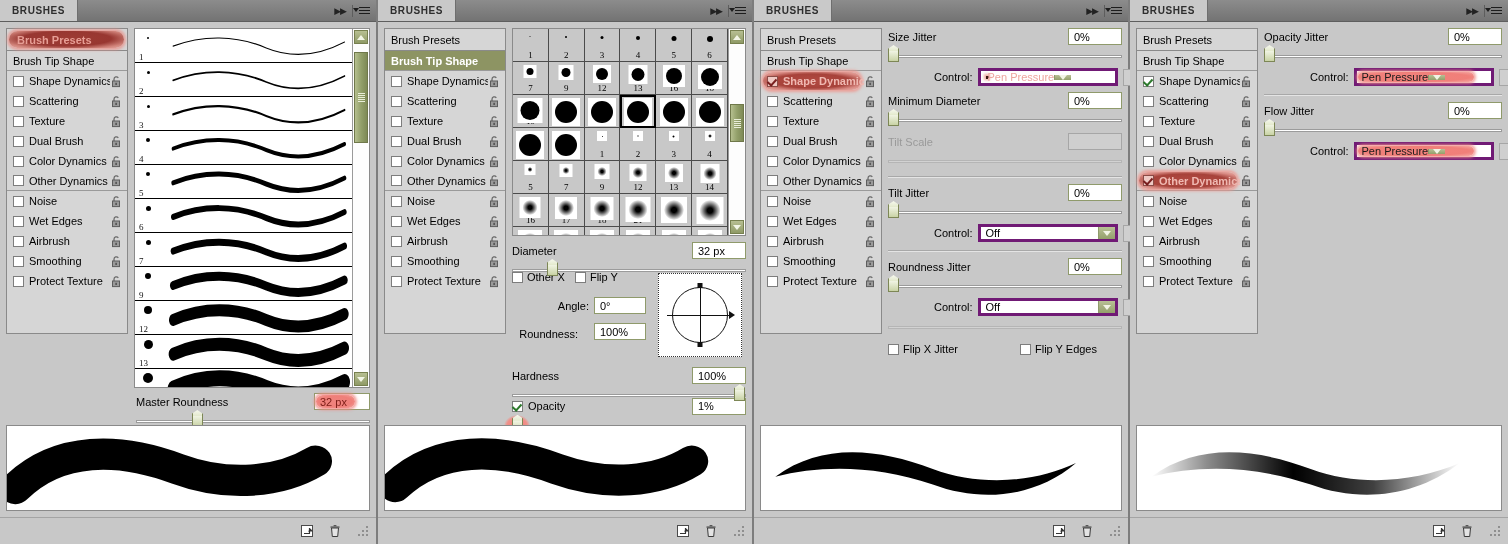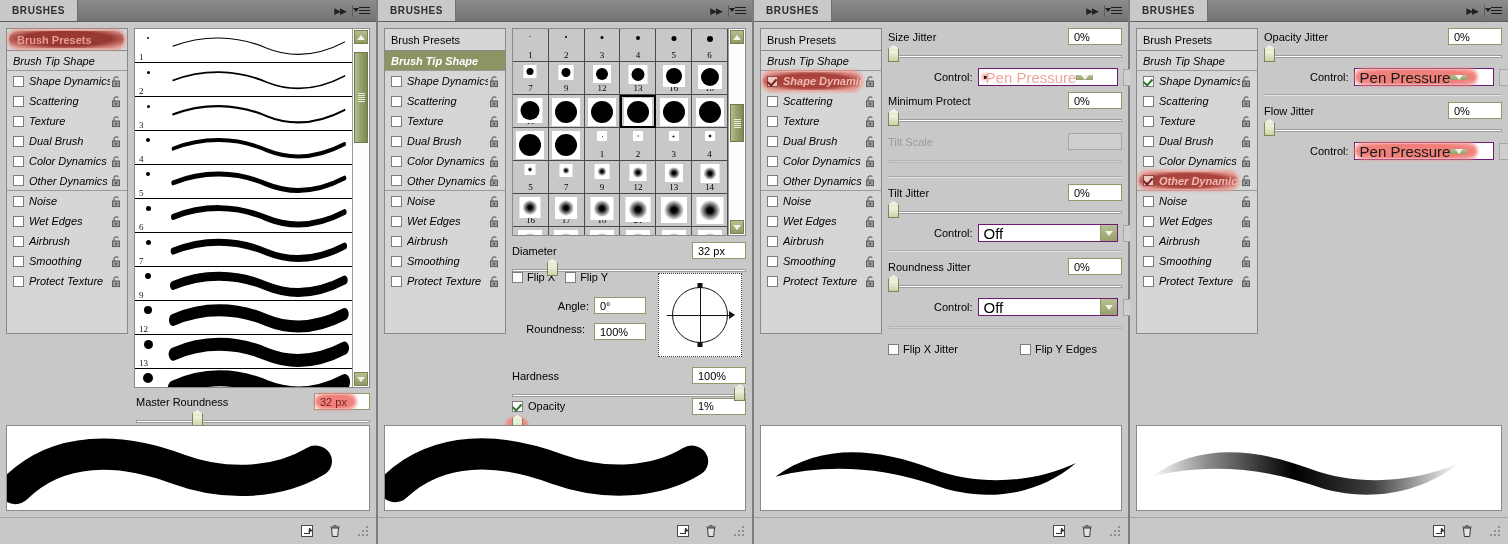--- a/index.html
+++ b/index.html
@@ -34,21 +34,21 @@
 
   
   .pbody{flex:1;display:flex;padding:6px 6px 0 6px;box-sizing:border-box;gap:6px;min-height:0;}
 
   
   .optlist{width:122px;background:#d6d6d6;border:1px solid #8a8a8a;
            box-sizing:border-box;height:306px;flex:0 0 auto;}
   .opt{height:20px;display:flex;align-items:center;padding:0 4px 0 6px;
        box-sizing:border-box;position:relative;font-size:11px;}
   .opt.sep-b{border-bottom:1px solid #9a9a9a;}
-  .opt .lbl{flex:1;white-space:nowrap;overflow:hidden;font-style:italic;}
+  .opt .lbl{flex:1;white-space:nowrap;overflow:hidden;}
   .cbx{width:11px;height:11px;background:#fff;border:1px solid #7d7d7d;
        margin-right:5px;box-sizing:border-box;flex:0 0 auto;position:relative;}
   .cbx.on::after{content:"";position:absolute;left:1px;top:0px;width:4px;height:7px;
        border:solid #2d7a2d;border-width:0 2px 2px 0;transform:rotate(42deg);}
   .cbx.on.dk::after{border-color:#7a1f1f;}
   .lock{width:13px;height:13px;flex:0 0 auto;position:relative;}
   .lock svg{display:block;}
 
   .opt.hl-olive{background:#8d9463;color:#fff;font-weight:bold;}
   .opt.hl-red{position:relative;}
@@ -146,22 +146,22 @@
 
   
   .frow{display:flex;align-items:center;justify-content:space-between;margin-top:6px;}
   .flabel{font-size:11px;}
   .flabel.dim{color:#9a9a9a;}
   .tbox{width:54px;height:17px;background:#fff;border:1px solid #8f9a6b;
         box-sizing:border-box;display:flex;align-items:center;padding-left:5px;font-size:11px;}
   .tbox.ro{background:#cfcfcf;border-color:#a6a6a6;}
   .ctrlrow{display:flex;align-items:center;margin-top:5px;gap:5px;}
   .ctrlrow .cl{font-size:11px;}
-  .select{flex:1;height:18px;background:#fff;border:1px solid #701a75;
-          box-sizing:border-box;display:flex;align-items:center;position:relative;padding-left:5px;font-size:15px;}
+  .select{flex:1;height:18px;background:#fff;border:3px solid #701a75;
+          box-sizing:border-box;display:flex;align-items:center;position:relative;padding-left:5px;font-size:11px;}
   .select .arrowbtn{position:absolute;right:0;top:0;bottom:0;width:16px;
           background:linear-gradient(#b8c095,#94a06b);border-left:1px solid #8f9a6b;
           display:flex;align-items:center;justify-content:center;}
   .select .arrowbtn i{width:0;height:0;border-left:4px solid transparent;
           border-right:4px solid transparent;border-top:5px solid #f1f4e4;}
   .select.redpill .pilly{position:absolute;left:1px;top:1px;bottom:1px;right:17px;border-radius:9px;
       background:radial-gradient(ellipse at 50% 50%,#f2827c 0%,#f07f79 65%,#f5aaa5 100%);
       box-shadow:0 0 3px 2px rgba(240,140,134,.8);}
   .select.redpill span{position:relative;z-index:2;color:#1a1a1a;}
   .select.darkpill .pilly{background:radial-gradient(ellipse at 50% 50%,#a4413a 0%,#9c3c35 62%,#d88f88 100%);
@@ -899,31 +899,31 @@
         </div>
         <div class="slider">
           <div class="sl-track"></div>
           <div class="sl-handle" id="p2dh" style="left: calc(17% - 5px);"></div>
         </div>
 
         <div style="display:flex;margin-top:8px;">
           <div style="flex:1;">
             <div class="checkrow" style="margin-top:0;">
               <span class="cbx"></span>
-              <span class="flabel">Flip X</span>
+              <span class="flabel">Other X</span>
               <span class="cbx" style="margin-left:10px"></span>
               <span class="flabel">Flip Y</span>
             </div>
             <div style="display:flex;align-items:center;justify-content:flex-end;margin-top:14px;gap:5px;padding-right:8px;">
               <span class="flabel">Angle:</span>
               <span class="tbox" style="width:52px">
                   <span>0°</span>
                 </span>
             </div>
-            <div style="display:flex;align-items:flex-start;justify-content:flex-end;margin-top:9px;gap:9px;padding-right:8px;">
+            <div style="display:flex;align-items:flex-end;justify-content:flex-end;margin-top:9px;gap:16px;padding-right:8px;">
               <span class="flabel">Roundness:</span>
               <span class="tbox" style="width:52px">
                   <span>100%</span>
                 </span>
             </div>
           </div>
           <div style="width:92px;display:flex;justify-content:center;padding-top:2px;">
             <div class="anglebox">
               <div class="circ"></div>
                 <div class="vline"></div>
@@ -1165,21 +1165,21 @@
             <span class="pilly"></span>
               <span>Pen Pressure</span>
             <span class="arrowbtn">
                 <i></i>
               </span>
           </span>
           <span class="tbox ro" style="flex:0 0 50px"></span>
         </div>
 
         <div class="frow">
-          <span class="flabel">Minimum Protect</span>
+          <span class="flabel">Minimum Diameter</span>
           <span class="tbox">
               <span>0%</span>
             </span>
         </div>
         <div class="slider">
           <div class="sl-track"></div>
             <div class="sl-handle" style="left:0"></div>
         </div>
 
         <div class="frow">

